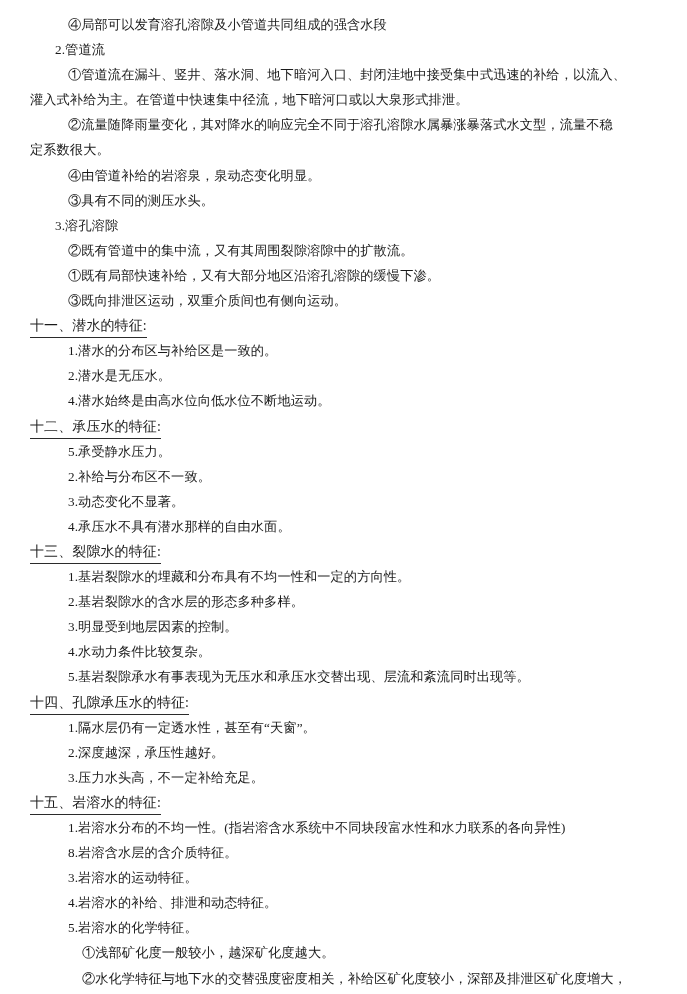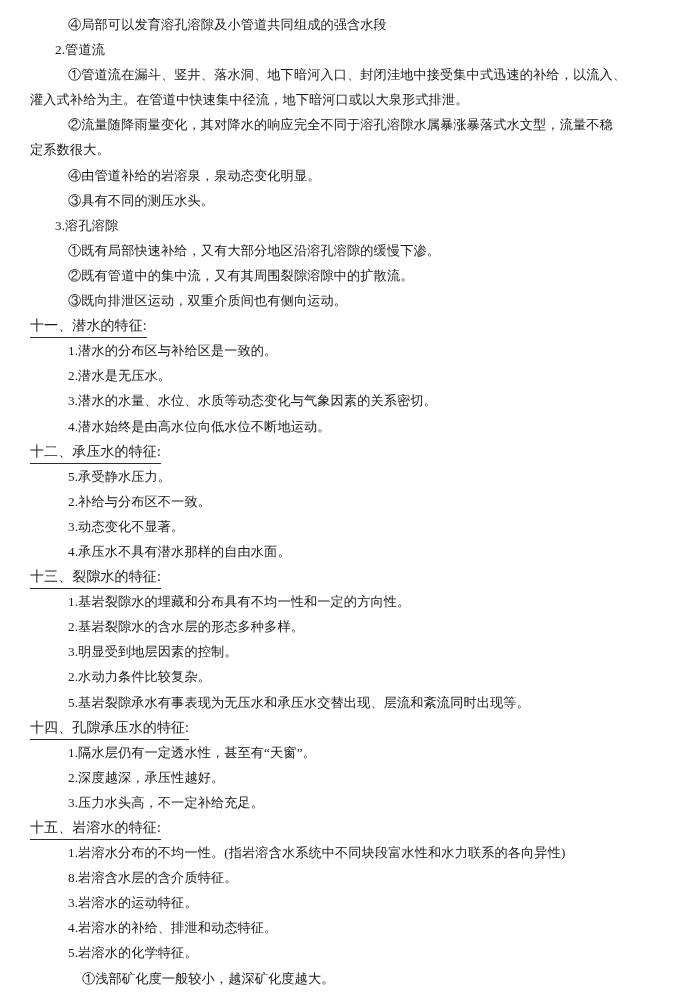--- a/index.html
+++ b/index.html
@@ -50,38 +50,37 @@
   <div id="body-text">
       <div class="line ind-circ">④局部可以发育溶孔溶隙及小管道共同组成的强含水段</div>
       <div class="line ind-num">2.管道流</div>
       <div class="line ind-circ">①管道流在漏斗、竖井、落水洞、地下暗河入口、封闭洼地中接受集中式迅速的补给，以流入、</div>
       <div class="line ind-cont">灌入式补给为主。在管道中快速集中径流，地下暗河口或以大泉形式排泄。</div>
       <div class="line ind-circ">②流量随降雨量变化，其对降水的响应完全不同于溶孔溶隙水属暴涨暴落式水文型，流量不稳</div>
       <div class="line ind-cont">定系数很大。</div>
       <div class="line ind-circ">④由管道补给的岩溶泉，泉动态变化明显。</div>
       <div class="line ind-circ">③具有不同的测压水头。</div>
       <div class="line ind-num">3.溶孔溶隙</div>
+      <div class="line ind-circ">②既有管道中的集中流，又有其周围裂隙溶隙中的扩散流。</div>
       <div class="line ind-circ">①既有局部快速补给，又有大部分地区沿溶孔溶隙的缓慢下渗。</div>
-      <div class="line ind-circ">②既有管道中的集中流，又有其周围裂隙溶隙中的扩散流。</div>
       <div class="line ind-circ">③既向排泄区运动，双重介质间也有侧向运动。</div>
       <div class="line ind-flush heading-wrap"><span class="heading">十一、潜水的特征:</span></div>
       <div class="line ind-sub">1.潜水的分布区与补给区是一致的。</div>
       <div class="line ind-sub">2.潜水是无压水。</div>
-      <div class="line ind-sub">3.潜水的水量、水位、水质等动态变化与气象因素的关系密切。</div>
       <div class="line ind-sub">4.潜水始终是由高水位向低水位不断地运动。</div>
       <div class="line ind-flush heading-wrap"><span class="heading">十二、承压水的特征:</span></div>
       <div class="line ind-sub">5.承受静水压力。</div>
       <div class="line ind-sub">2.补给与分布区不一致。</div>
       <div class="line ind-sub">3.动态变化不显著。</div>
       <div class="line ind-sub">4.承压水不具有潜水那样的自由水面。</div>
       <div class="line ind-flush heading-wrap"><span class="heading">十三、裂隙水的特征:</span></div>
       <div class="line ind-sub">1.基岩裂隙水的埋藏和分布具有不均一性和一定的方向性。</div>
       <div class="line ind-sub">2.基岩裂隙水的含水层的形态多种多样。</div>
       <div class="line ind-sub">3.明显受到地层因素的控制。</div>
-      <div class="line ind-sub">2.水动力条件比较复杂。</div>
+      <div class="line ind-sub">4.水动力条件比较复杂。</div>
       <div class="line ind-sub">5.基岩裂隙承水有事表现为无压水和承压水交替出现、层流和紊流同时出现等。</div>
       <div class="line ind-flush heading-wrap"><span class="heading">十四、孔隙承压水的特征:</span></div>
       <div class="line ind-sub">1.隔水层仍有一定透水性，甚至有“天窗”。</div>
       <div class="line ind-sub">2.深度越深，承压性越好。</div>
       <div class="line ind-sub">3.压力水头高，不一定补给充足。</div>
       <div class="line ind-flush heading-wrap"><span class="heading">十五、岩溶水的特征:</span></div>
       <div class="line ind-sub">1.岩溶水分布的不均一性。(指岩溶含水系统中不同块段富水性和水力联系的各向异性)</div>
       <div class="line ind-sub">8.岩溶含水层的含介质特征。</div>
       <div class="line ind-sub">3.岩溶水的运动特征。</div>
       <div class="line ind-sub">4.岩溶水的补给、排泄和动态特征。</div>

